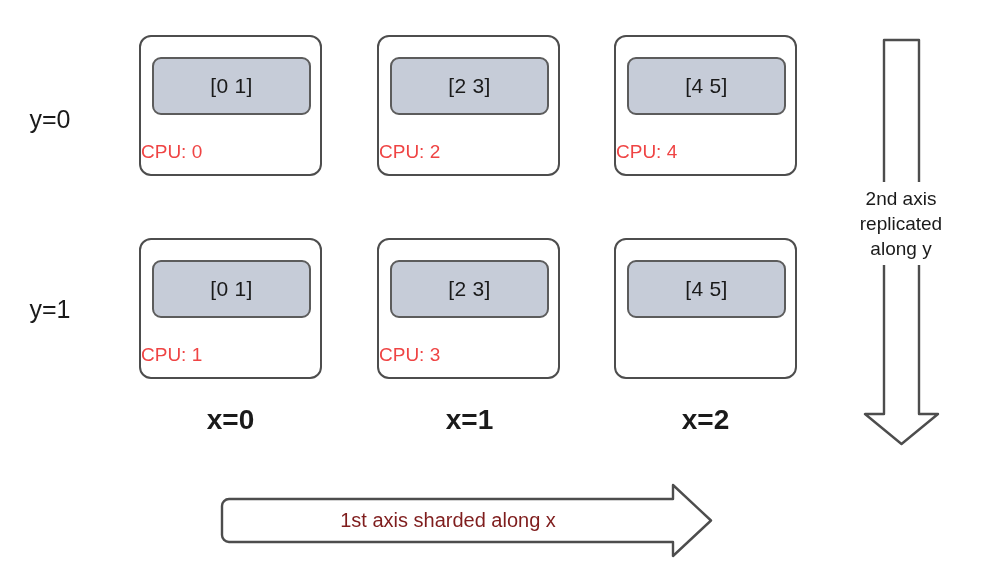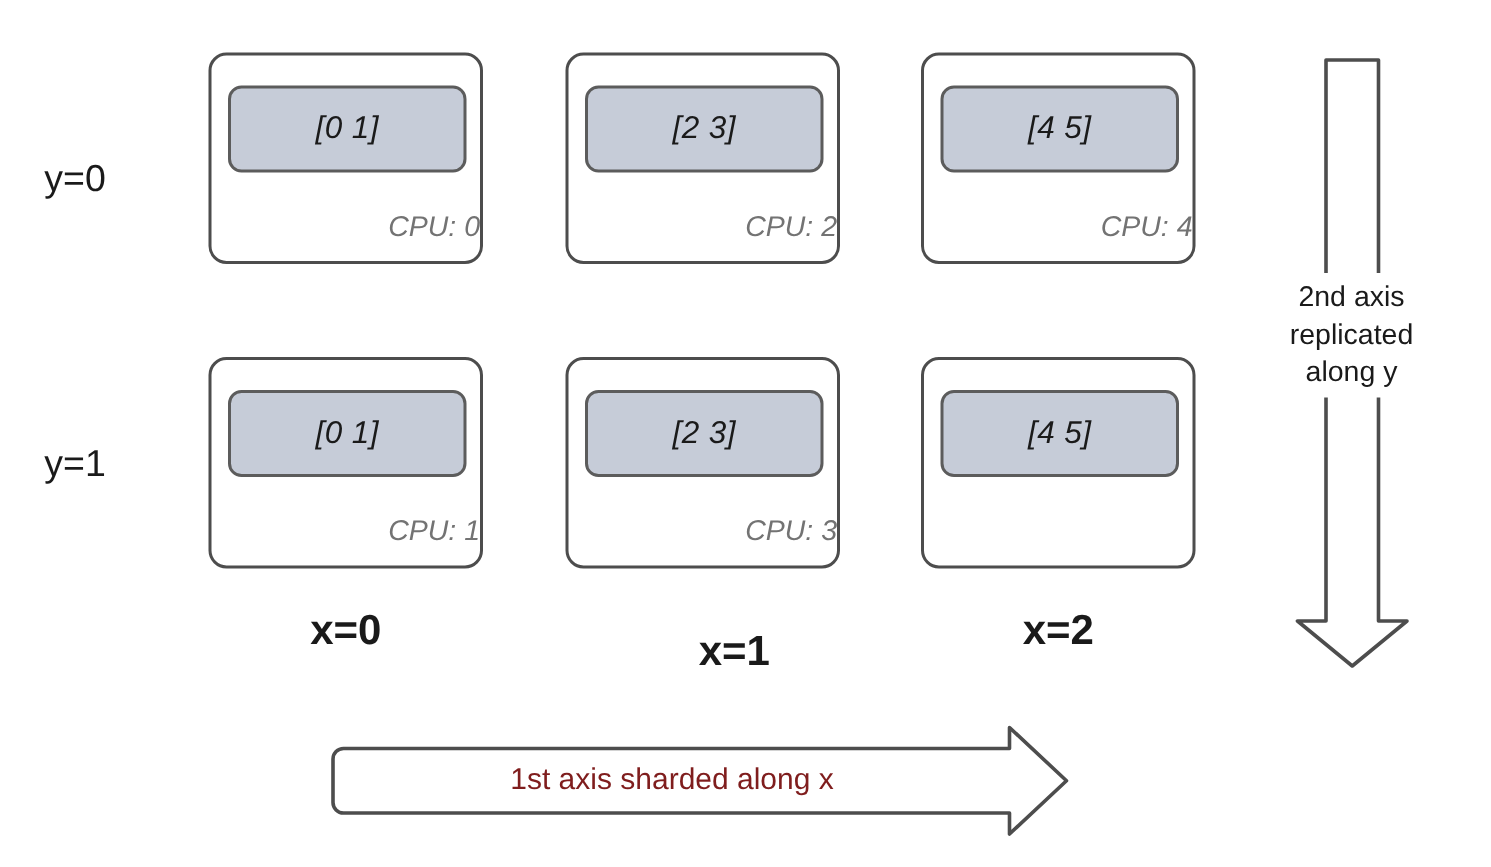--- a/index.html
+++ b/index.html
@@ -26,21 +26,20 @@
 
   
   .device {
     position: absolute;
     width: 183px;
     height: 141px;
     box-sizing: border-box;
     border: 2.4px solid #4d4d4d;
     border-radius: 12px;
     background: #ffffff;
-    font-style: italic;
   }
   .shard {
     position: absolute;
     left: 11px;
     top: 20px;
     width: 159px;
     height: 58px;
     box-sizing: border-box;
     border: 2.4px solid #5c5c5c;
     border-radius: 9px;
@@ -50,23 +49,23 @@
     justify-content: center;
     font-size: 21px;
     letter-spacing: 0.3px;
     color: #1a1a1a;
   }
   .cpu-label {
     position: absolute;
     left: 0;
     right: 0;
     top: 104px;
-    text-align: right;
+    text-align: left;
     font-size: 19px;
-    color: #737373;
+    color: #ef4444;
   }
 
   
   .row-label {
     position: absolute;
     width: 110px;
     text-align: center;
     font-size: 25px;
     color: #1a1a1a;
   }
@@ -148,21 +147,21 @@
   <div class="device" style="left:377px; top:238px;">
     <div class="shard">[2 3]</div>
     <div class="cpu-label">CPU: 3</div>
   </div>
 
   <div class="device" style="left:614px; top:238px;">
     <div class="shard">[4 5]</div>
   </div>
 
   <div class="col-label" style="left:139px; top:404px;">x=0</div>
-  <div class="col-label" style="left:398px; top:404px;margin-top:14px;">x=1</div>
+  <div class="col-label" style="left:378px; top:404px;">x=1</div>
   <div class="col-label" style="left:614px; top:404px;">x=2</div>
 
   <svg class="arrow-svg" style="left:0px; top:0px; width:994px; height:578px;" viewBox="0 0 994 578">
     <path class="arrow-shape" d="M 884,40
              L 919,40
              L 919,414
              L 938,414
              L 901.5,444
              L 865,414
              L 884,414

